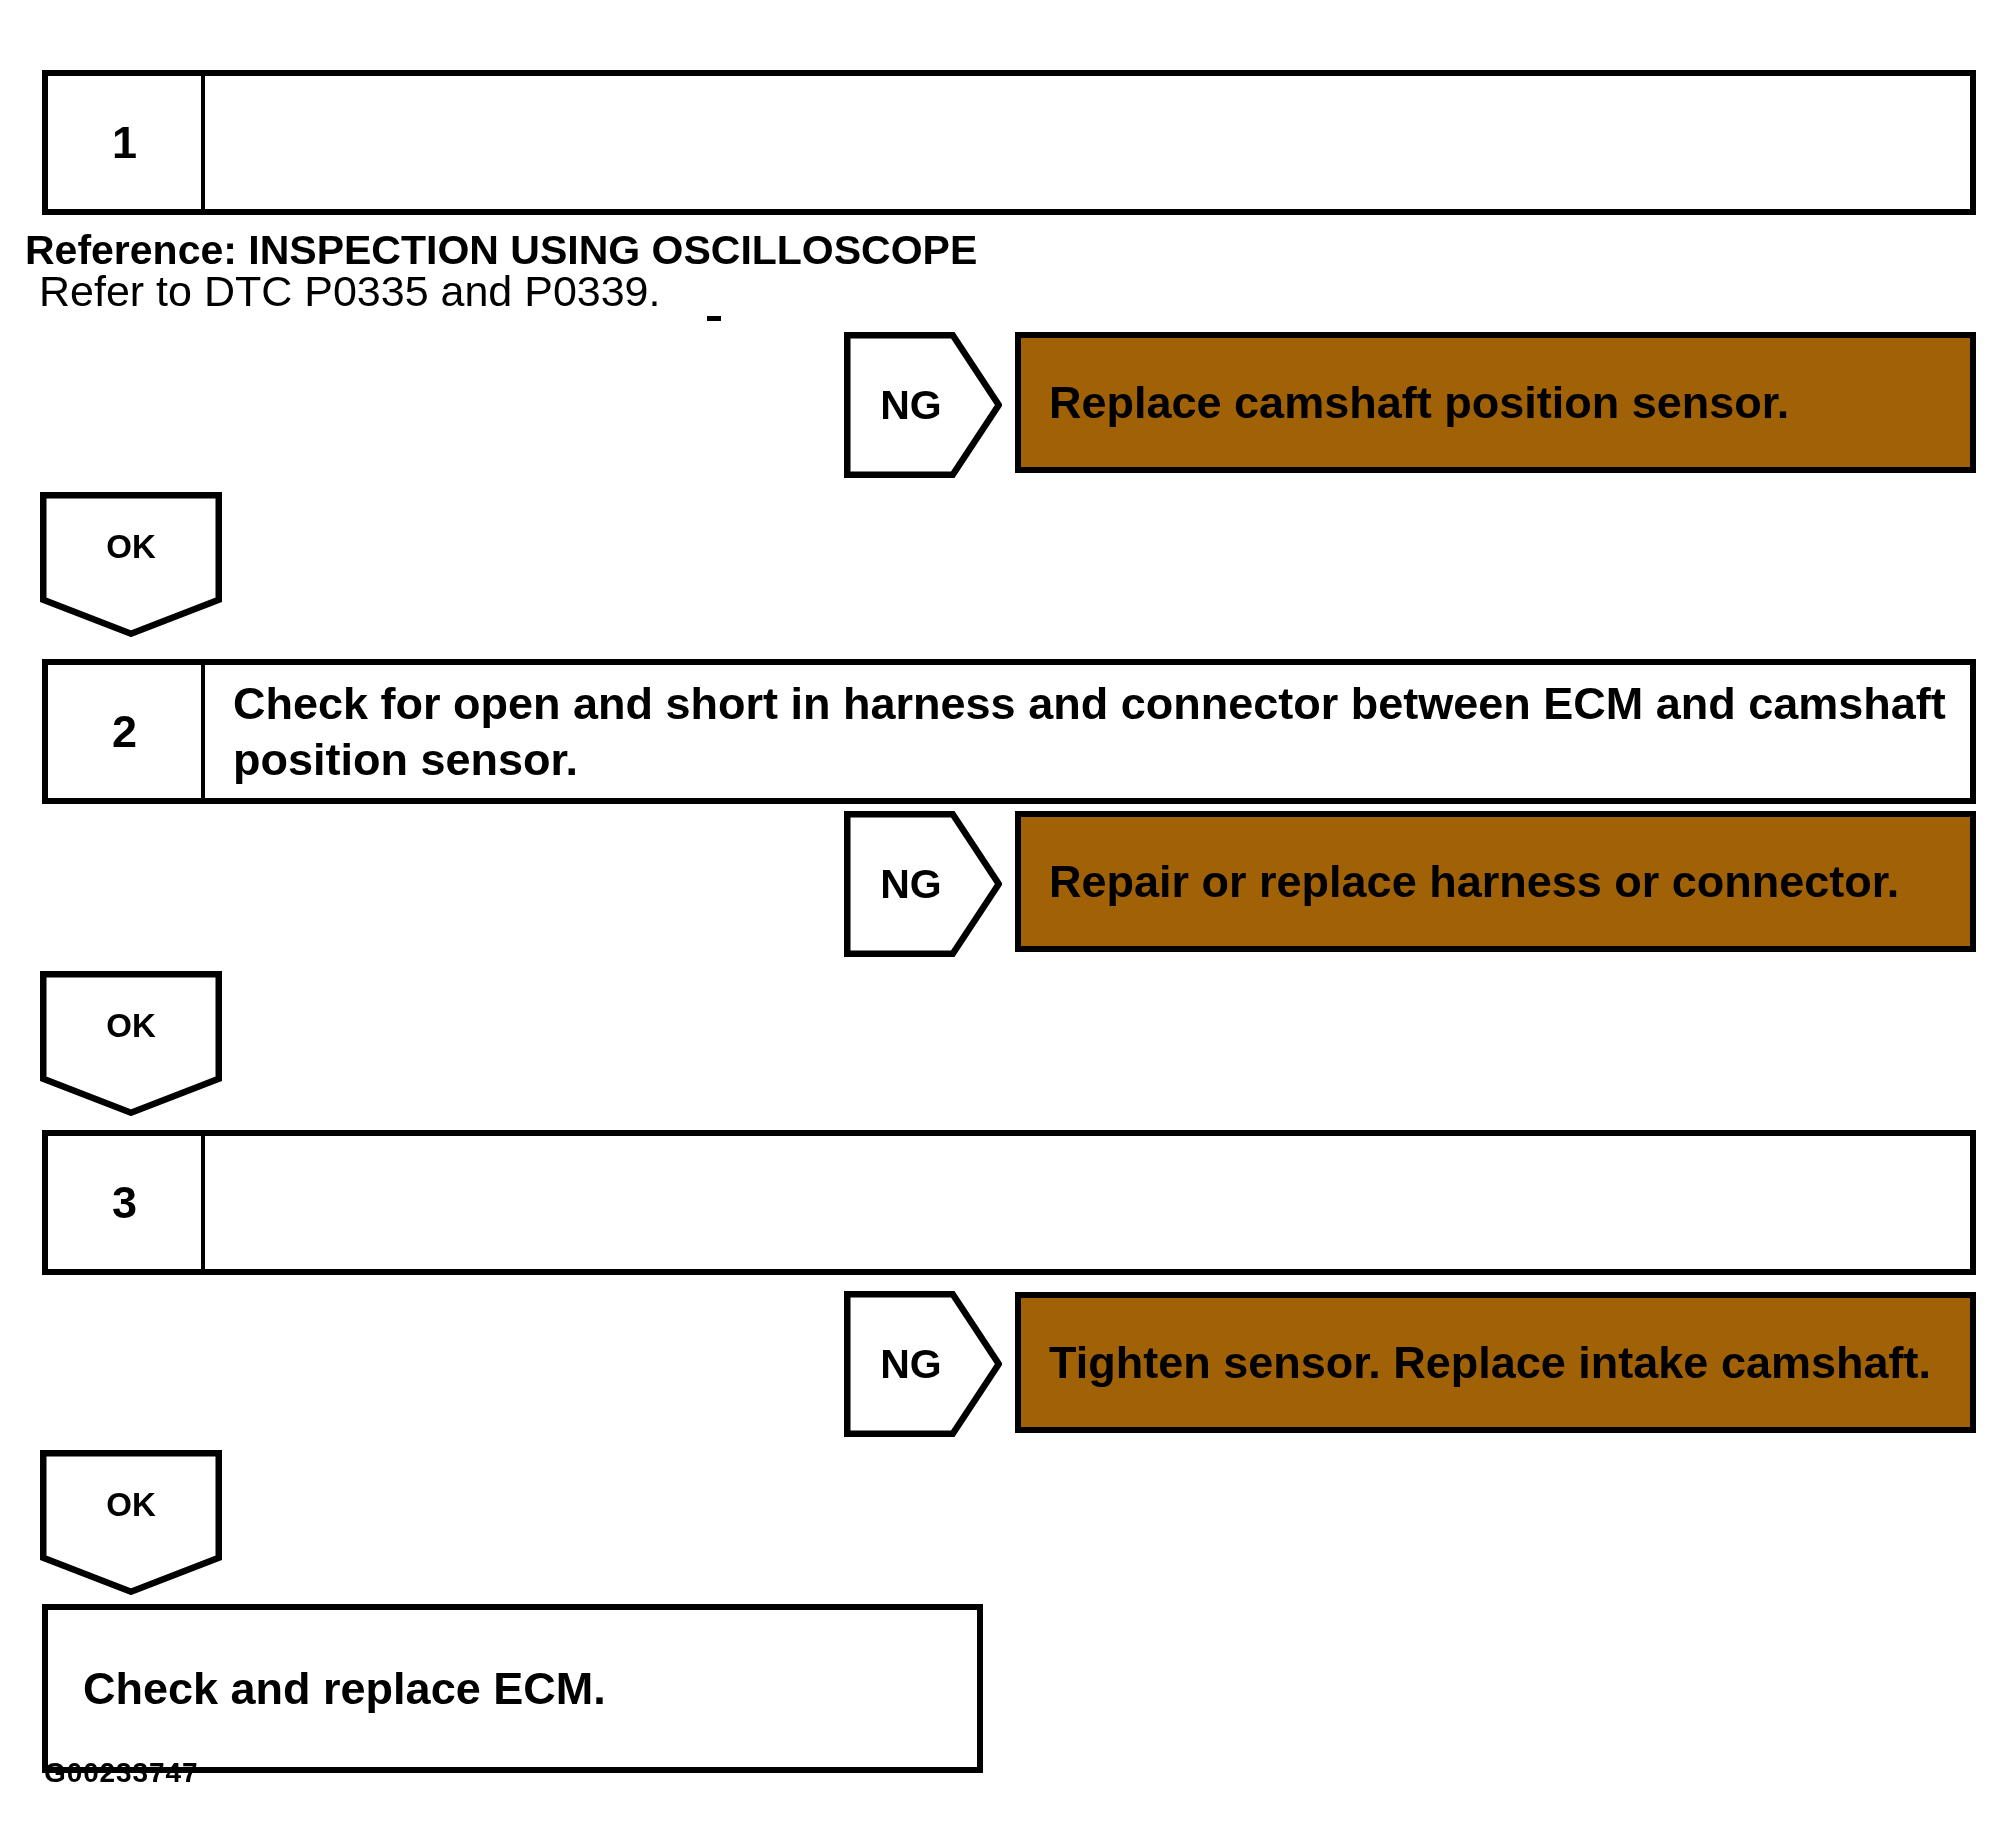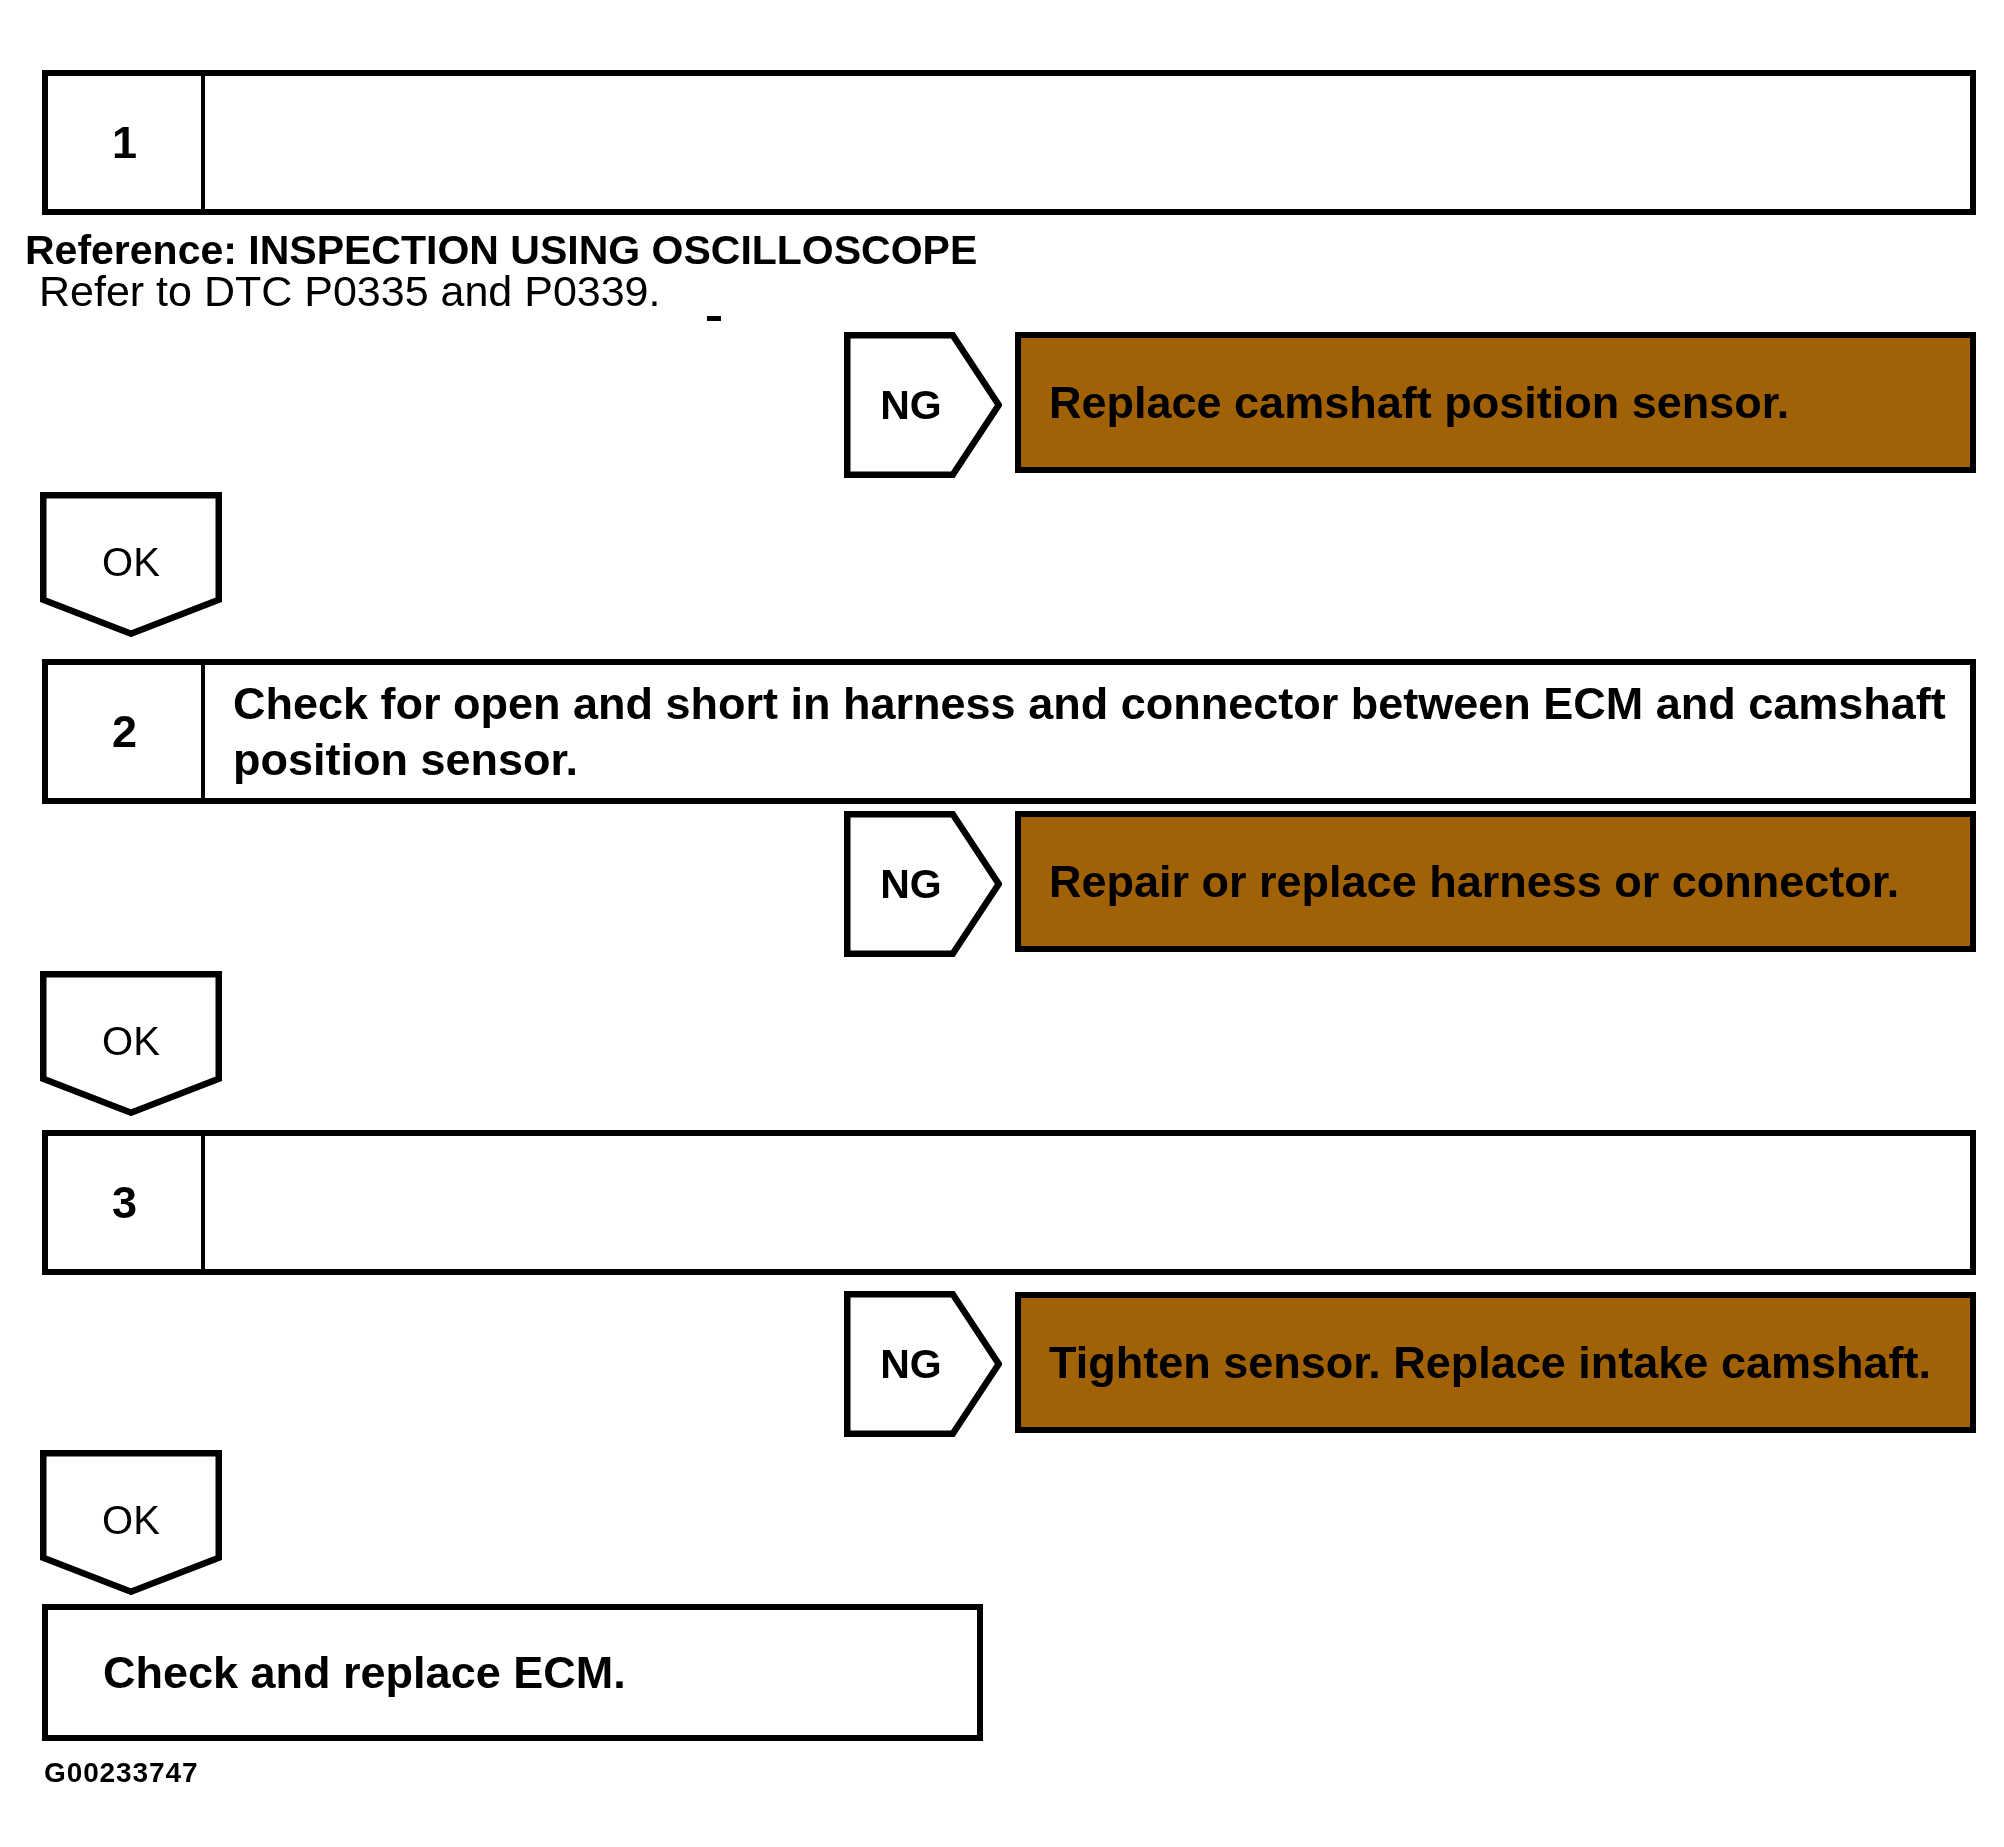--- a/index.html
+++ b/index.html
@@ -107,42 +107,42 @@
   
   .ok-connector {
     position: absolute;
     left: 40px;
     width: 182px;
     height: 145px;
   }
   .ok-connector svg { display: block; }
   .ok-label {
     position: absolute;
-    left: 0; top: 16px;
+    left: 0; top: 0;
     width: 182px;
     height: 109px;
     display: flex;
     align-items: center;
     justify-content: center;
-    font-size: 40px;
-    font-weight: normal;
+    font-size: 33px;
+    font-weight: bold;
   }
 
   
   .final-box {
     position: absolute;
     left: 42px;
     top: 1604px;
     width: 941px;
-    height: 137px;
+    height: 169px;
     border: 6.5px solid #000;
     box-sizing: border-box;
     display: flex;
     align-items: center;
-    padding-left: 55px;
+    padding-left: 35px;
     font-size: 45px;
     font-weight: bold;
     background: #fff;
   }
 
   .figure-code {
     position: absolute;
     left: 44px;
     top: 1757px;
     font-size: 28px;

